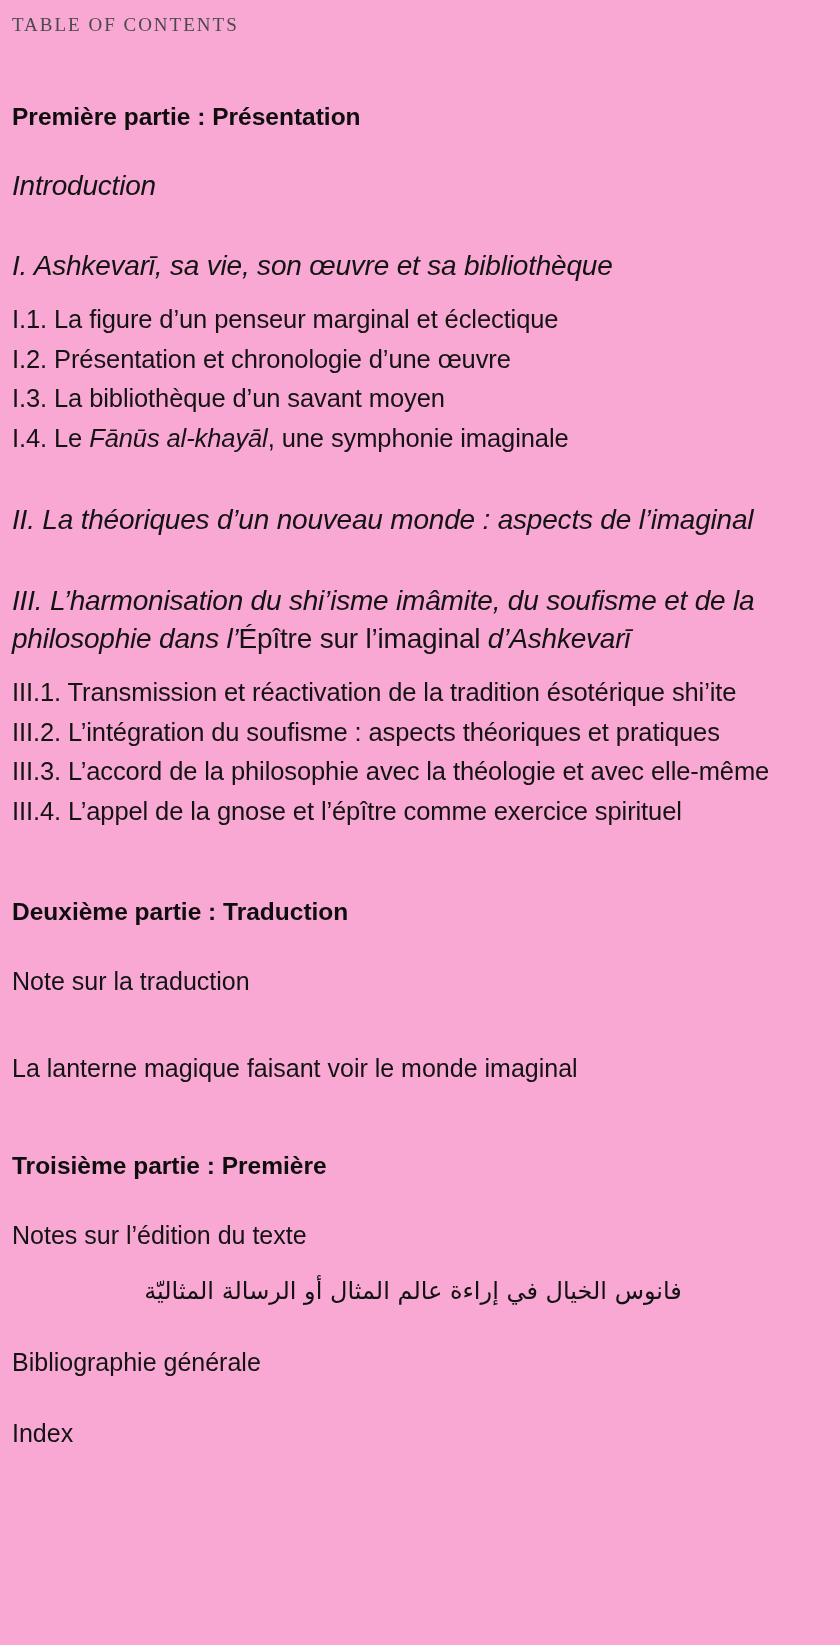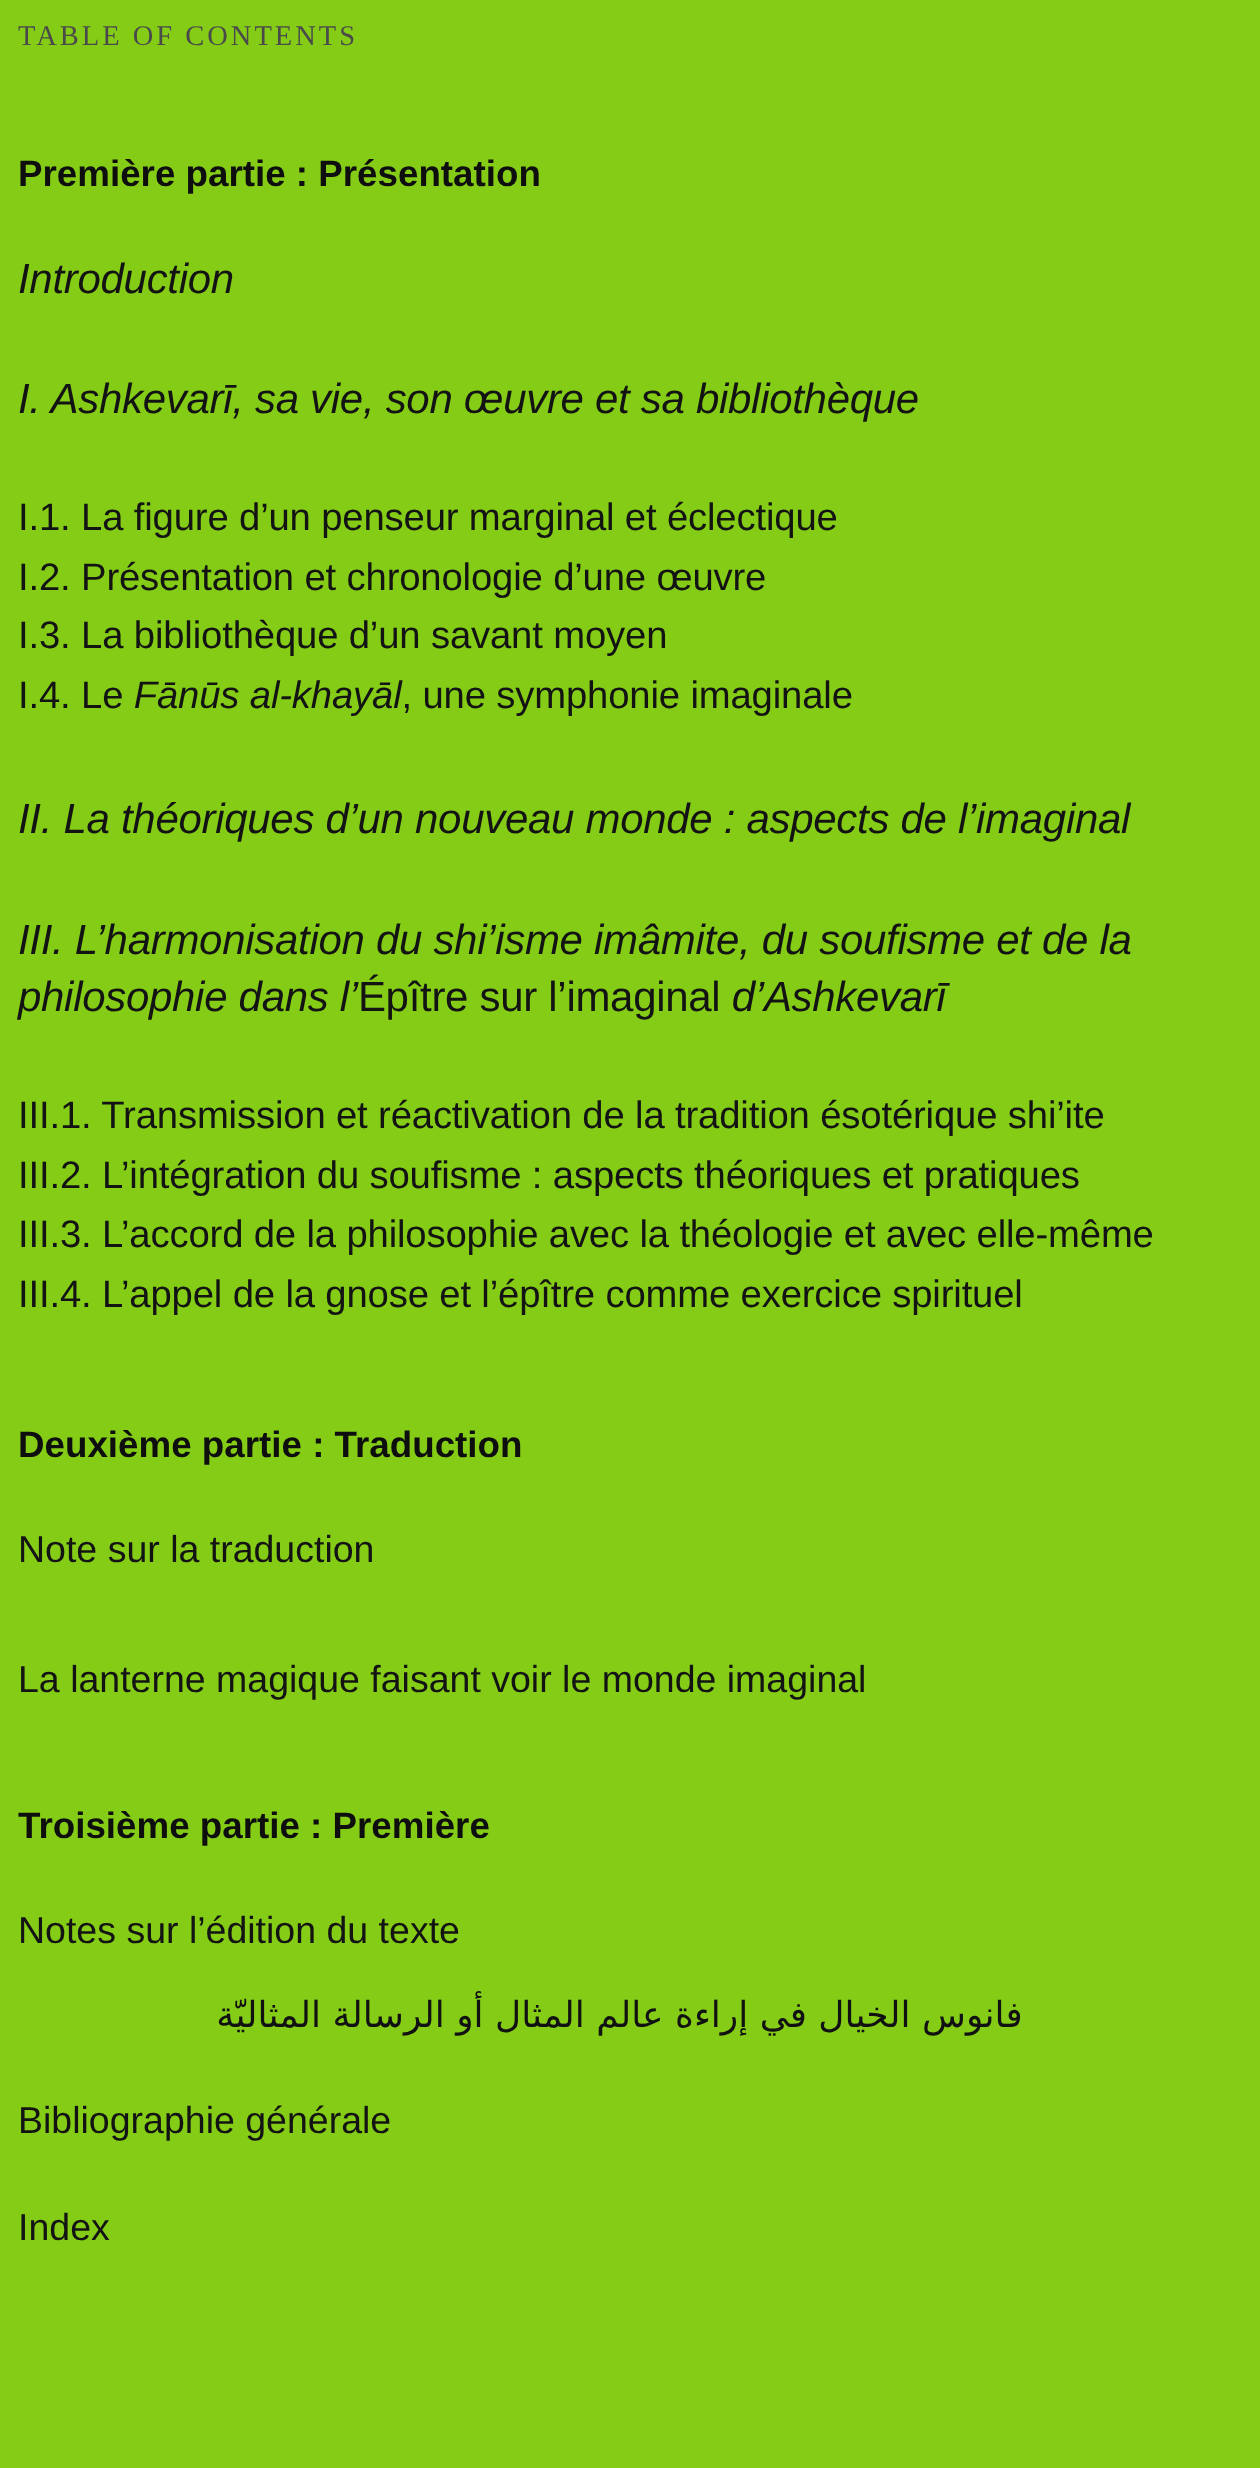--- a/index.html
+++ b/index.html
@@ -13,21 +13,21 @@
     font-family: "Liberation Sans", sans-serif;
     color: #131313;
     -webkit-font-smoothing: antialiased;
   }
   .page {
     width: 840px;
     min-height: 1645px;
     box-sizing: border-box;
     padding: 0 12px 0 12px;
     position: relative;
-    background: #84cc16;
+    background: #f9a8d4;
   }
 
   
   .toc-header {
     font-family: "Liberation Serif", "DejaVu Serif", serif;
     font-size: 19px;
     letter-spacing: 2.0px;
     color: #4a4a4a;
     text-transform: uppercase;
     padding-top: 14px;
@@ -68,21 +68,21 @@
     color: #131313;
   }
 
   .italic-run { font-style: italic; }
   .roman-run  { font-style: normal; }
 
   
   .sp-part      { margin-top: 64px; }
   .sp-intro     { margin-top: 34px; }
   .sp-chapter   { margin-top: 42px; }
-  .sp-sublist   { margin-top: 40px; }
+  .sp-sublist   { margin-top: 14px; }
   .sp-plain     { margin-top: 36px; }
   .sp-plain-big { margin-top: 52px; }
   .sp-arabic    { margin-top: 20px; }
 
   .sublist .entry { margin: 0; }
 
   
   .arabic-line {
     direction: rtl;
     text-align: center;

